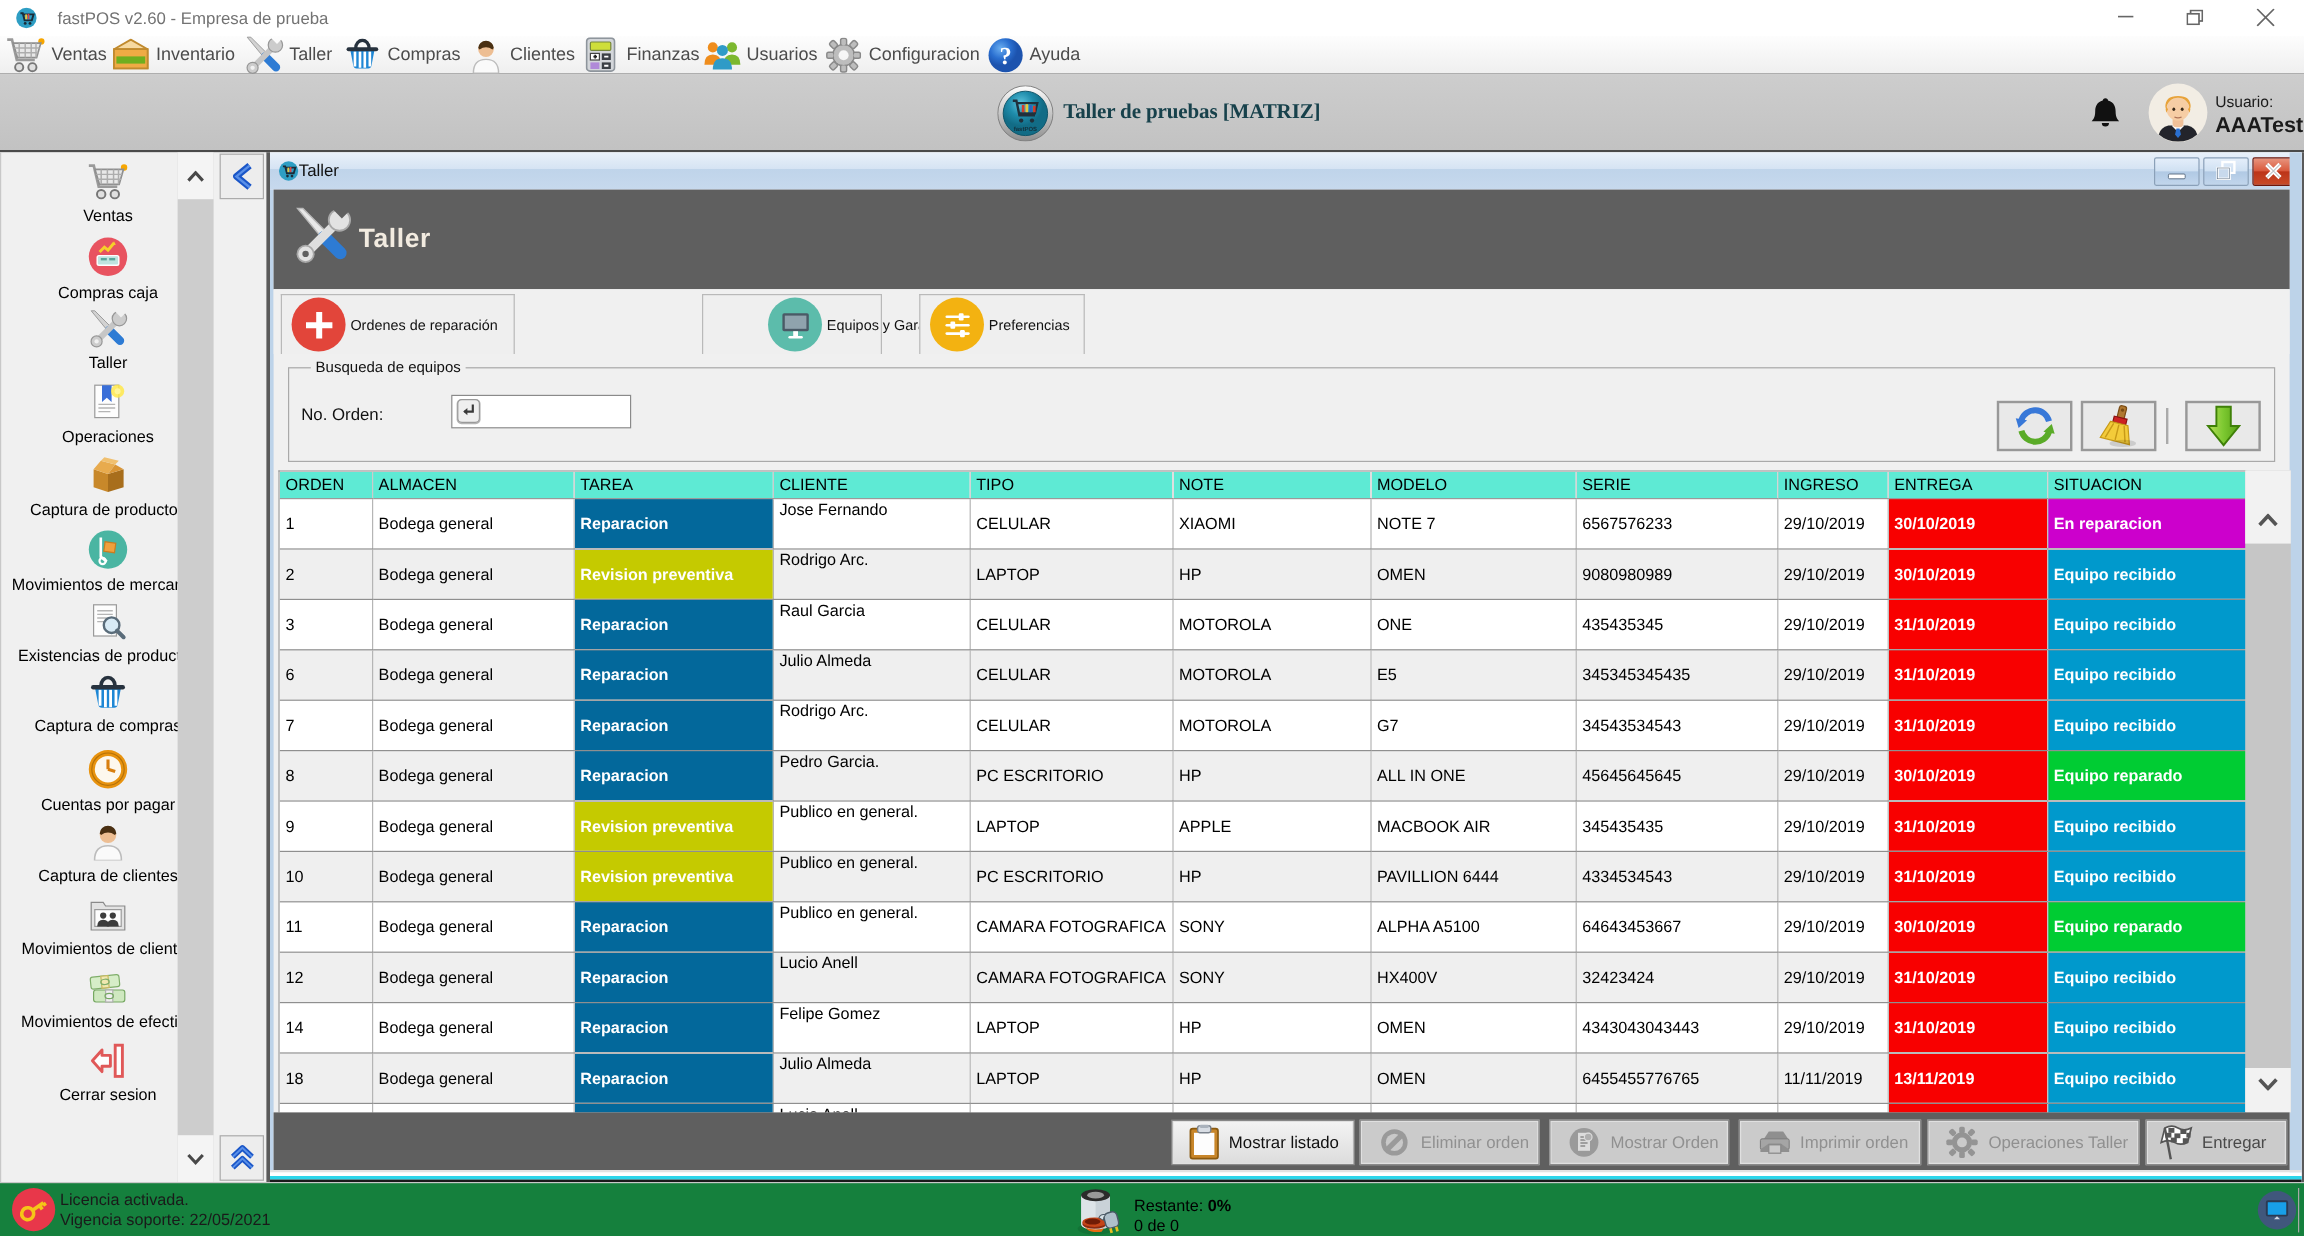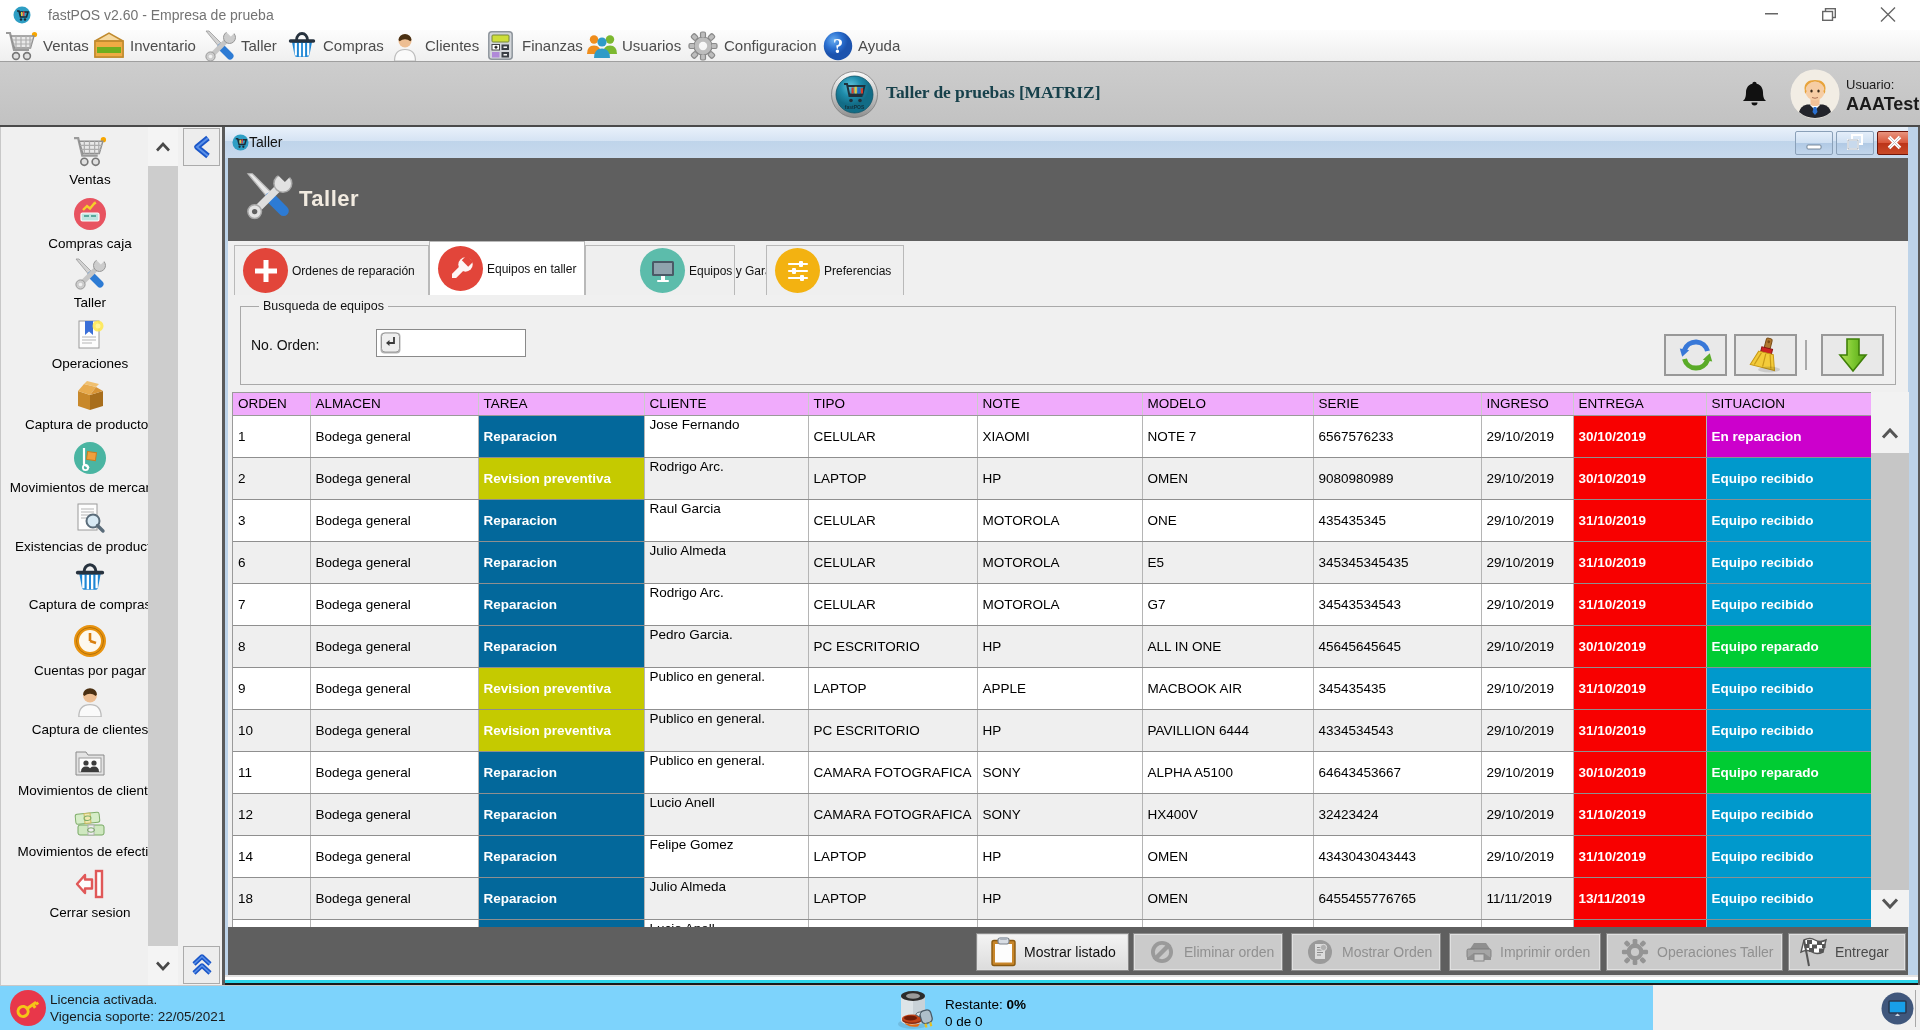--- a/index.html
+++ b/index.html
@@ -48,21 +48,21 @@
 #groupbox { left:15px; top:179px; width:1656px; height:79px; border:1px solid #a9a9a9; }
 #groupbox .glabel { position:absolute; left:18px; top:-8px; background:#f0f0f0; padding:0 4px; font-size:12.5px; color:#111; }
 #noorden { left:26px; top:210px; font-size:14px; color:#111; }
 #inputbox { left:151px; top:202px; width:150px; height:28px; background:#fff; border:1px solid #8a8a8a; }
 .sqbtn { position:absolute; top:207px; width:63px; height:42px; background:#e9e9e9; border:2px solid #989898; display:flex; align-items:center; justify-content:center; }
 #sqsep { left:1580px; top:213px; width:2px; height:30px; background:#aaa; }
 
 #grid { left:7px; top:265px; width:1640px; height:535px; background:#fff; overflow:hidden; border-left:1px solid #9a9a9a; border-top:1px solid #9a9a9a; }
 table { border-collapse:collapse; table-layout:fixed; width:1639px; }
 td,th { font-size:13.5px; font-weight:normal; text-align:left; vertical-align:middle; padding:0 0 0 5px; overflow:hidden; white-space:nowrap; }
-thead th { height:22px; border-right:1px solid #cbcbcb; border-bottom:1px solid #9a9a9a; background:#f0abfc; color:#000; }
+thead th { height:22px; border-right:1px solid #cbcbcb; border-bottom:1px solid #9a9a9a; background:#5eead4; color:#000; }
 tbody td { height:42px; border-right:1px solid #b5b5b5; border-bottom:1px solid #8f8f8f; }
 tbody tr:nth-child(even) td { background:#efefef; }
 tbody tr:nth-child(odd) td { background:#ffffff; }
 td.tarea { color:#fff; font-weight:bold; }
 td.blue { background:#03689b !important; }
 td.yellow { background:#c5ca00 !important; }
 td.red { background:#f80000 !important; color:#fff; font-weight:bold; }
 td.mag { background:#cc00cc !important; color:#fff; font-weight:bold; }
 td.cyan { background:#0099cc !important; color:#fff; font-weight:bold; }
 td.green { background:#00cc33 !important; color:#fff; font-weight:bold; }
@@ -70,21 +70,21 @@
 
 #gsb { left:1646px; top:265px; width:38px; height:535px; background:#c6c6c6; }
 #gsb .top { position:absolute; left:0; top:0; width:38px; height:61px; background:#f2f2f2; }
 #gsb .bot { position:absolute; left:0; top:498px; width:38px; height:37px; background:#f2f2f2; }
 
 #toolbar { left:3px; top:800px; width:1680px; height:48px; background:#5f5f5f; }
 .tbtn { position:absolute; top:6px; height:38px; background:#cbcbcb; border:1px solid #8a8a8a; box-shadow:inset 0 0 0 1px #e0e0e0; display:flex; align-items:center; font-size:14px; color:#909090; }
 .tbtn.en1 { background:linear-gradient(#f4f4f4,#dcdcdc); color:#111; }
 .tbtn.en2 { color:#4a4a4a; }
 
-#statusbar { left:0; top:985px; width:1653px; height:45px; background:#7dd3fc; border-top:1px solid #c8c8c8;padding-left:20px; }
+#statusbar { left:0; top:985px; width:1920px; height:45px; background:#15803d; border-top:1px solid #c8c8c8;padding-left:20px; }
 #statusbar .l1 { left:50px; top:6px; font-size:13.5px; color:#1a1a1a; }
 #statusbar .l2 { left:50px; top:23px; font-size:13.5px; color:#1a1a1a; }
 #statusbar .r1 { left:945px; top:11px; font-size:13.5px; color:#000; }
 #statusbar .r2 { left:945px; top:28px; font-size:13.5px; color:#000; }
 #statusbar .sep { left:1915px; top:4px; width:1px; height:37px; background:#a8a8a8; }
 </style>
 </head>
 <body>
 <div class="abs" id="titlebar">
   <svg class="abs" style="left:13px;top:6px;" width="18" height="18" viewBox="0 0 18 18">
@@ -497,37 +497,20 @@
     <div class="abs txt">Taller</div>
   </div>
   <div class="abs" id="tabbar">
     <div class="tab" style="left:6px; width:195px;">
       <div class="circ" style="background:#e2453a;">
           <svg width="26" height="26" viewBox="0 0 26 26">
             <path d="M10.5 2h5v8.5H24v5h-8.5V24h-5v-8.5H2v-5h8.5z" fill="#fff"></path>
           </svg>
         </div>
       <span class="txt">Ordenes de reparación</span>
-    </div>
-    <div class="tab sel" style="left:201px; width:156px;">
-      <div class="circ" style="background:#e2453a;">
-          <svg width="30" height="30" viewBox="0 0 30 30">
-            <defs>
-              <mask id="twm">
-                <rect width="30" height="30" fill="#fff"></rect>
-                <rect x="17" y="3.5" width="9" height="7" transform="rotate(45 21.5 7)" fill="#000"></rect>
-              </mask>
-            </defs>
-            <g mask="url(#twm)">
-              <circle cx="19.5" cy="10.5" r="7.2" fill="#fdf5f4"></circle>
-              <line x1="17" y1="13" x2="7.5" y2="22.5" stroke="#fdf5f4" stroke-width="6" stroke-linecap="round"></line>
-            </g>
-          </svg>
-        </div>
-      <span class="txt">Equipos en taller</span>
     </div>
     <div class="tab" style="left:357px; width:150px;padding-left:46px;">
       <div class="circ" style="background:#5cbcab;">
           <svg width="26" height="26" viewBox="0 0 26 26">
             <rect x="2" y="3" width="22" height="15" rx="1.5" fill="#4a5a66"></rect>
             <rect x="4" y="5" width="18" height="11" fill="#8fa3ad"></rect>
             <rect x="11" y="18" width="4" height="4" fill="#fff"></rect>
             <rect x="7" y="22" width="12" height="2" rx="1" fill="#fff"></rect>
           </svg>
         </div>

